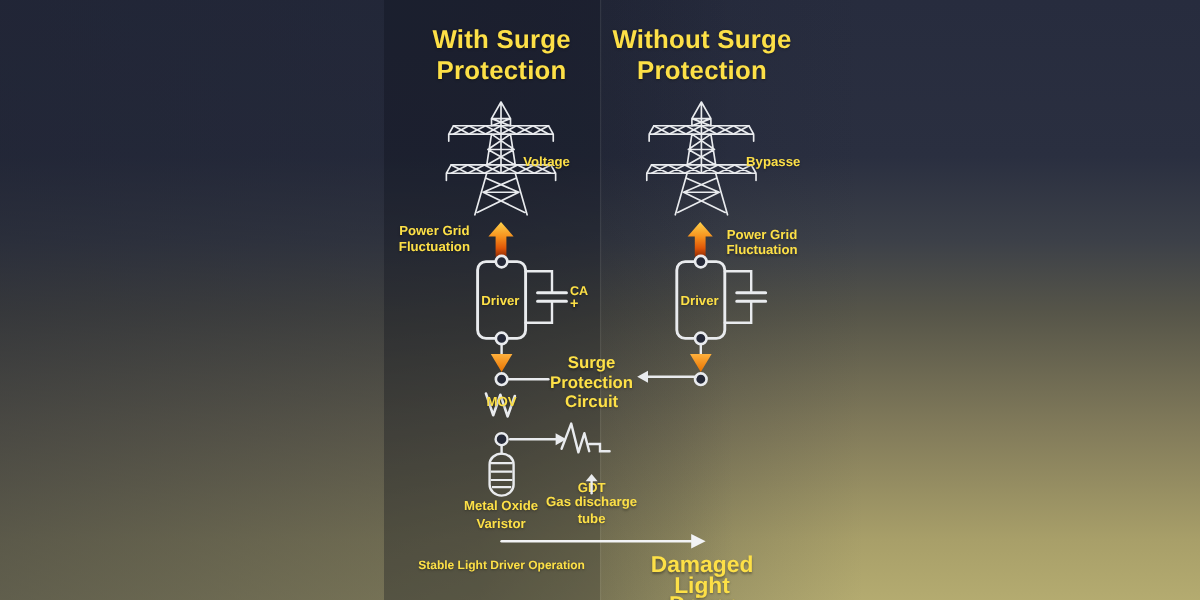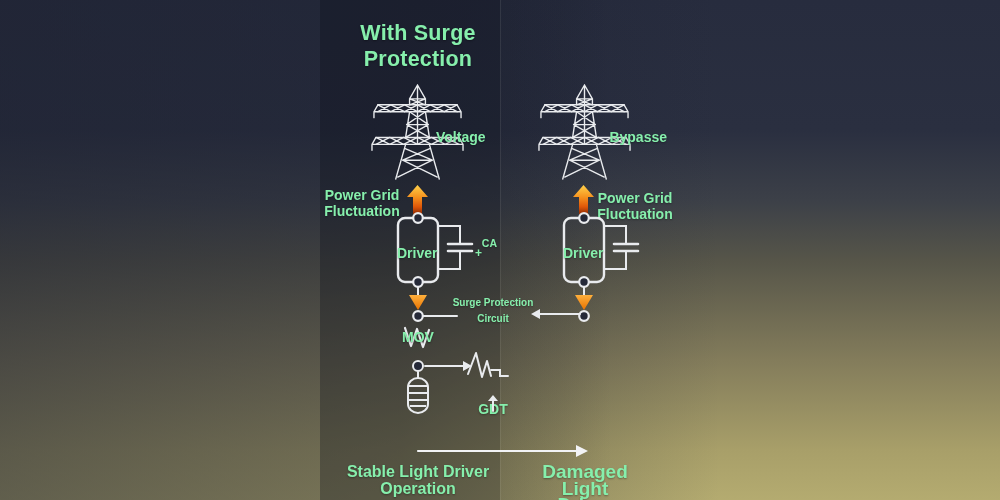--- a/index.html
+++ b/index.html
@@ -25,25 +25,25 @@
   .strip-right{
     position:absolute;left:500px;top:0;width:112px;height:500px;
     background:linear-gradient(to right,
       rgba(10,13,24,0.15) 0%, rgba(10,13,24,0.08) 55%, rgba(10,13,24,0) 100%);
   }
   .divider{
     position:absolute;left:500px;top:0;width:1px;height:500px;
     background:rgba(215,218,210,0.10);
   }
   .lbl{
-    position:absolute;color:#86efac;font-weight:700;text-align:center;
+    position:absolute;color:#fde047;font-weight:700;text-align:center;
     line-height:1.16;text-shadow:0 1px 2px rgba(0,0,0,0.35);
   }
   .title{font-size:21.5px;line-height:26px;letter-spacing:0.2px;}
-  .small{font-size:14px;}
+  .small{font-size:11px;}
   svg{position:absolute;overflow:visible;}
   .wire{stroke:#e9ebee;stroke-width:2;fill:none;stroke-linecap:round;}
 </style>
 </head>
 <body>
 
 <div class="stage">
 
   <div class="bg-base"></div>
   <div class="bg-left-dim"></div>
@@ -60,20 +60,21 @@
         <stop offset="1" stop-color="#8f2b05"></stop>
       </linearGradient>
       <linearGradient id="gradDown" x1="0" y1="0" x2="0" y2="1">
         <stop offset="0" stop-color="#ffb03c"></stop>
         <stop offset="1" stop-color="#e87200"></stop>
       </linearGradient>
     </defs>
   </svg>
 
   <div class="lbl title" style="left:330px;top:20px;width:176px;">With Surge Protection</div>
+  <div class="lbl title" style="left:494px;top:20px;width:182px;">Without Surge Protection</div>
 
   <svg style="left:370px;top:83px;" width="95" height="99" viewBox="0 0 96 100">
     <g stroke="#e9ebee" stroke-width="1.4" fill="none" stroke-linecap="round">
       <path d="M48 2 V62 M48 2 L40 16 M48 2 L56 16 M40 16 H56 M40 16 V22 M56 16 V22 M40 16 L56 22 M56 16 L40 22"></path>
       <path d="M8 22 H88 M4 29 H92 M8 22 L4 29 M88 22 L92 29 M4 29 V35 M92 29 V35"></path>
       <path d="M8 29 L21 22 M21 29 L35 22 M35 29 L48 22 M48 29 L61 22 M61 29 L75 22 M75 29 L88 22 M8 22 L21 29 M21 22 L35 29 M35 22 L48 29 M48 22 L61 29 M61 22 L75 29 M75 22 L88 29"></path>
       <path d="M40 29 L36 55 M56 29 L60 55 M37 42 H59 M40 29 L59 42 M56 29 L37 42 M37 42 L60 55 M59 42 L36 55"></path>
       <path d="M6 55 H90 M2 62 H94 M6 55 L2 62 M90 55 L94 62 M2 62 V68 M94 62 V68"></path>
       <path d="M6 62 L20 55 M6 55 L20 62 M20 62 L34 55 M20 55 L34 62 M34 62 L48 55 M34 55 L48 62 M48 62 L62 55 M48 55 L62 62 M62 62 L76 55 M62 55 L76 62 M76 62 L90 55 M76 55 L90 62"></path>
       <path d="M36 62 L26 97 M60 62 L70 97 M35 66 L63 78 M61 66 L33 78 M33 78 H63 M33 78 L68 95 M63 78 L28 95"></path>
@@ -109,36 +110,36 @@
     <path class="wire" d="M42 14 H64 V31 M64 40 V57 H42"></path>
     <path d="M52 32 H76 M52 39 H76" stroke="#e9ebee" stroke-width="2.6" fill="none" stroke-linecap="round"></path>
     <path class="wire" d="M22 75 V83"></path>
     <polygon points="13,83 31,83 22,98" fill="url(#gradDown)"></polygon>
     <circle cx="22" cy="6" r="4.8" fill="#252938" stroke="#e9ebee" stroke-width="2.2"></circle>
     <circle cx="22" cy="70" r="4.8" fill="#252938" stroke="#e9ebee" stroke-width="2.2"></circle>
     <path class="wire" d="M27 104 H61"></path>
     <circle cx="22" cy="104" r="4.8" fill="#252938" stroke="#e9ebee" stroke-width="2.2"></circle>
   </svg>
   <div class="lbl small" style="left:397px;top:245px;width:40px;">Driver</div>
-  <div class="lbl" style="left:475px;top:237px;width:22px;font-size:10.5px;text-align:right;">CA</div>
+  <div class="lbl" style="left:475px;top:237px;width:22px;font-size:10.5px;text-align:left;">CA</div>
   <div class="lbl" style="left:475px;top:247px;width:22px;font-size:12px;text-align:left;">+</div>
 
   <svg style="left:562px;top:212px;" width="110" height="110" viewBox="0 0 110 110">
     <rect x="2" y="6" width="40" height="64" rx="7" fill="none" stroke="#e9ebee" stroke-width="2.4"></rect>
     <path class="wire" d="M42 14 H64 V31 M64 40 V57 H42"></path>
     <path d="M52 32 H76 M52 39 H76" stroke="#e9ebee" stroke-width="2.6" fill="none" stroke-linecap="round"></path>
     <path class="wire" d="M22 75 V83"></path>
     <polygon points="13,83 31,83 22,98" fill="url(#gradDown)"></polygon>
     <circle cx="22" cy="6" r="4.8" fill="#252938" stroke="#e9ebee" stroke-width="2.2"></circle>
     <circle cx="22" cy="70" r="4.8" fill="#252938" stroke="#e9ebee" stroke-width="2.2"></circle>
     <circle cx="22" cy="104" r="4.8" fill="#252938" stroke="#e9ebee" stroke-width="2.2"></circle>
   </svg>
   <div class="lbl small" style="left:563px;top:245px;width:40px;">Driver</div>
 
-  <div class="lbl" style="left:450px;top:295px;width:86px;font-size:10px;line-height:15.8px;">Surge Protection Circuit</div>
+  <div class="lbl" style="left:450px;top:295px;width:86px;font-size:14px;line-height:15.8px;">Surge Protection Circuit</div>
   <svg style="left:528px;top:308px;" width="54" height="12" viewBox="0 0 54 12">
     <path class="wire" d="M52 6 H12"></path>
     <polygon points="12,1 3,6 12,11" fill="#e9ebee"></polygon>
   </svg>
 
   <svg style="left:402px;top:322px;" width="34" height="26" viewBox="0 0 34 26">
     <polyline points="3,6 9,24 15,7 21,25 27,8" fill="none" stroke="#e9ebee" stroke-width="2.2" stroke-linecap="round" stroke-linejoin="round"></polyline>
   </svg>
   <div class="lbl small" style="left:396px;top:329px;width:44px;">MOV</div>
   <div style="position:absolute;left:411.5px;top:360px;width:12px;height:12px;border:2.2px solid #e9ebee;border-radius:50%;background:#252938;box-sizing:border-box;"></div>
@@ -150,28 +151,30 @@
 
   <svg style="left:466px;top:350px;" width="44" height="32" viewBox="0 0 44 32">
     <polyline points="2,24 10,3 16,27 21,11 25,26" fill="none" stroke="#e9ebee" stroke-width="2" stroke-linecap="round" stroke-linejoin="round"></polyline>
     <path d="M25 20 H34 V26 H42" fill="none" stroke="#e9ebee" stroke-width="2" stroke-linecap="round"></path>
   </svg>
   <div class="lbl small" style="left:473px;top:401px;width:40px;">GDT</div>
   <svg style="left:486px;top:394px;" width="14" height="18" viewBox="0 0 14 18">
     <path class="wire" d="M7 17 V6"></path>
     <polygon points="2,7 7,1 12,7" fill="#e9ebee"></polygon>
   </svg>
+  <div class="lbl small" style="left:446px;top:412px;width:94px;line-height:14px;">Gas discharge tube</div>
 
   <svg style="left:404px;top:372px;" width="28" height="46" viewBox="0 0 28 46">
     <path class="wire" d="M14 0 V6"></path>
     <rect x="4" y="6" width="20" height="35" rx="10" ry="9" fill="none" stroke="#e9ebee" stroke-width="2"></rect>
     <path d="M5 14 H23 M5 21 H23 M5 28 H23 M6 34 H22" stroke="#e9ebee" stroke-width="1.8" fill="none"></path>
   </svg>
+  <div class="lbl small" style="left:371px;top:415px;width:93px;line-height:14.5px;">Metal Oxide Varistor</div>
 
   <svg style="left:414px;top:443px;" width="178" height="16" viewBox="0 0 178 16">
     <path d="M4 8 H162" stroke="#f2f3f5" stroke-width="2.2" fill="none" stroke-linecap="round"></path>
     <polygon points="162,2 174,8 162,14" fill="#f2f3f5"></polygon>
   </svg>
 
-  <div class="lbl" style="left:343px;top:464px;width:150px;font-size:16px;line-height:16.5px;">Stable Light Driver Operation</div>
+  <div class="lbl" style="left:343px;top:464px;width:150px;font-size:10px;line-height:16.5px;">Stable Light Driver Operation</div>
   <div class="lbl" style="left:539px;top:464px;width:92px;font-size:19px;line-height:16.5px;">Damaged Light Driver</div>
 
 </div>
 
 </body></html>

